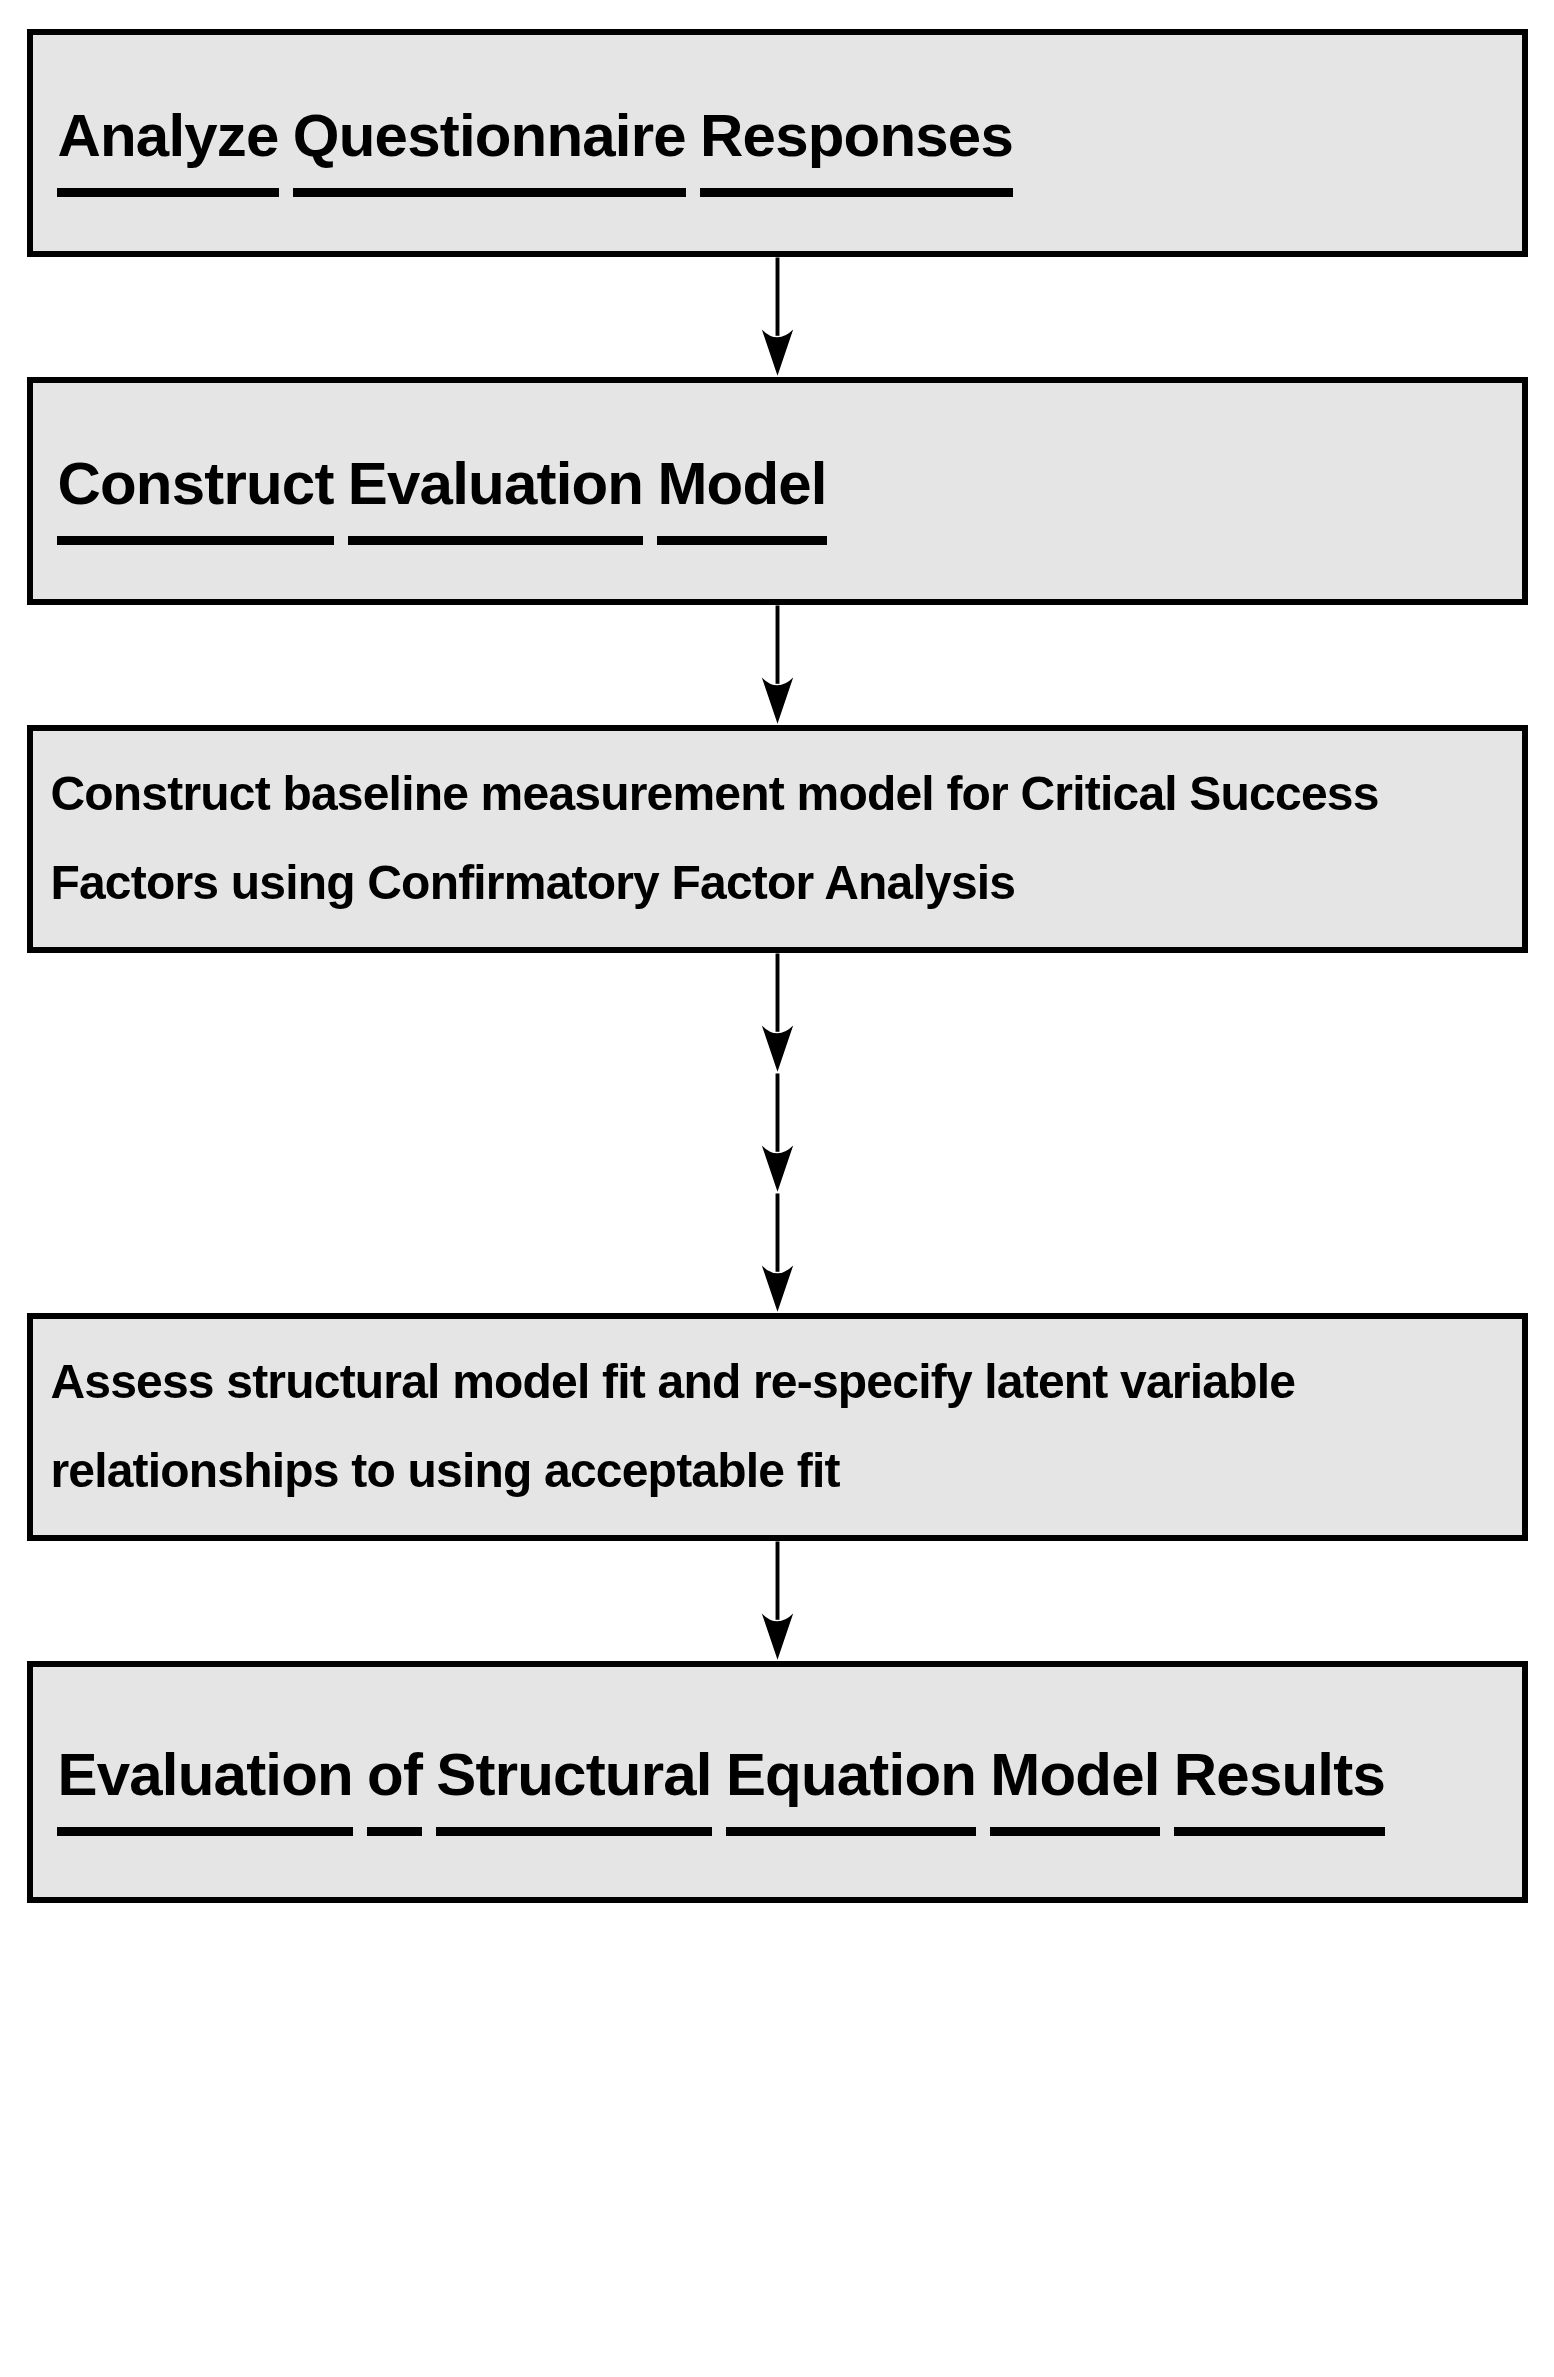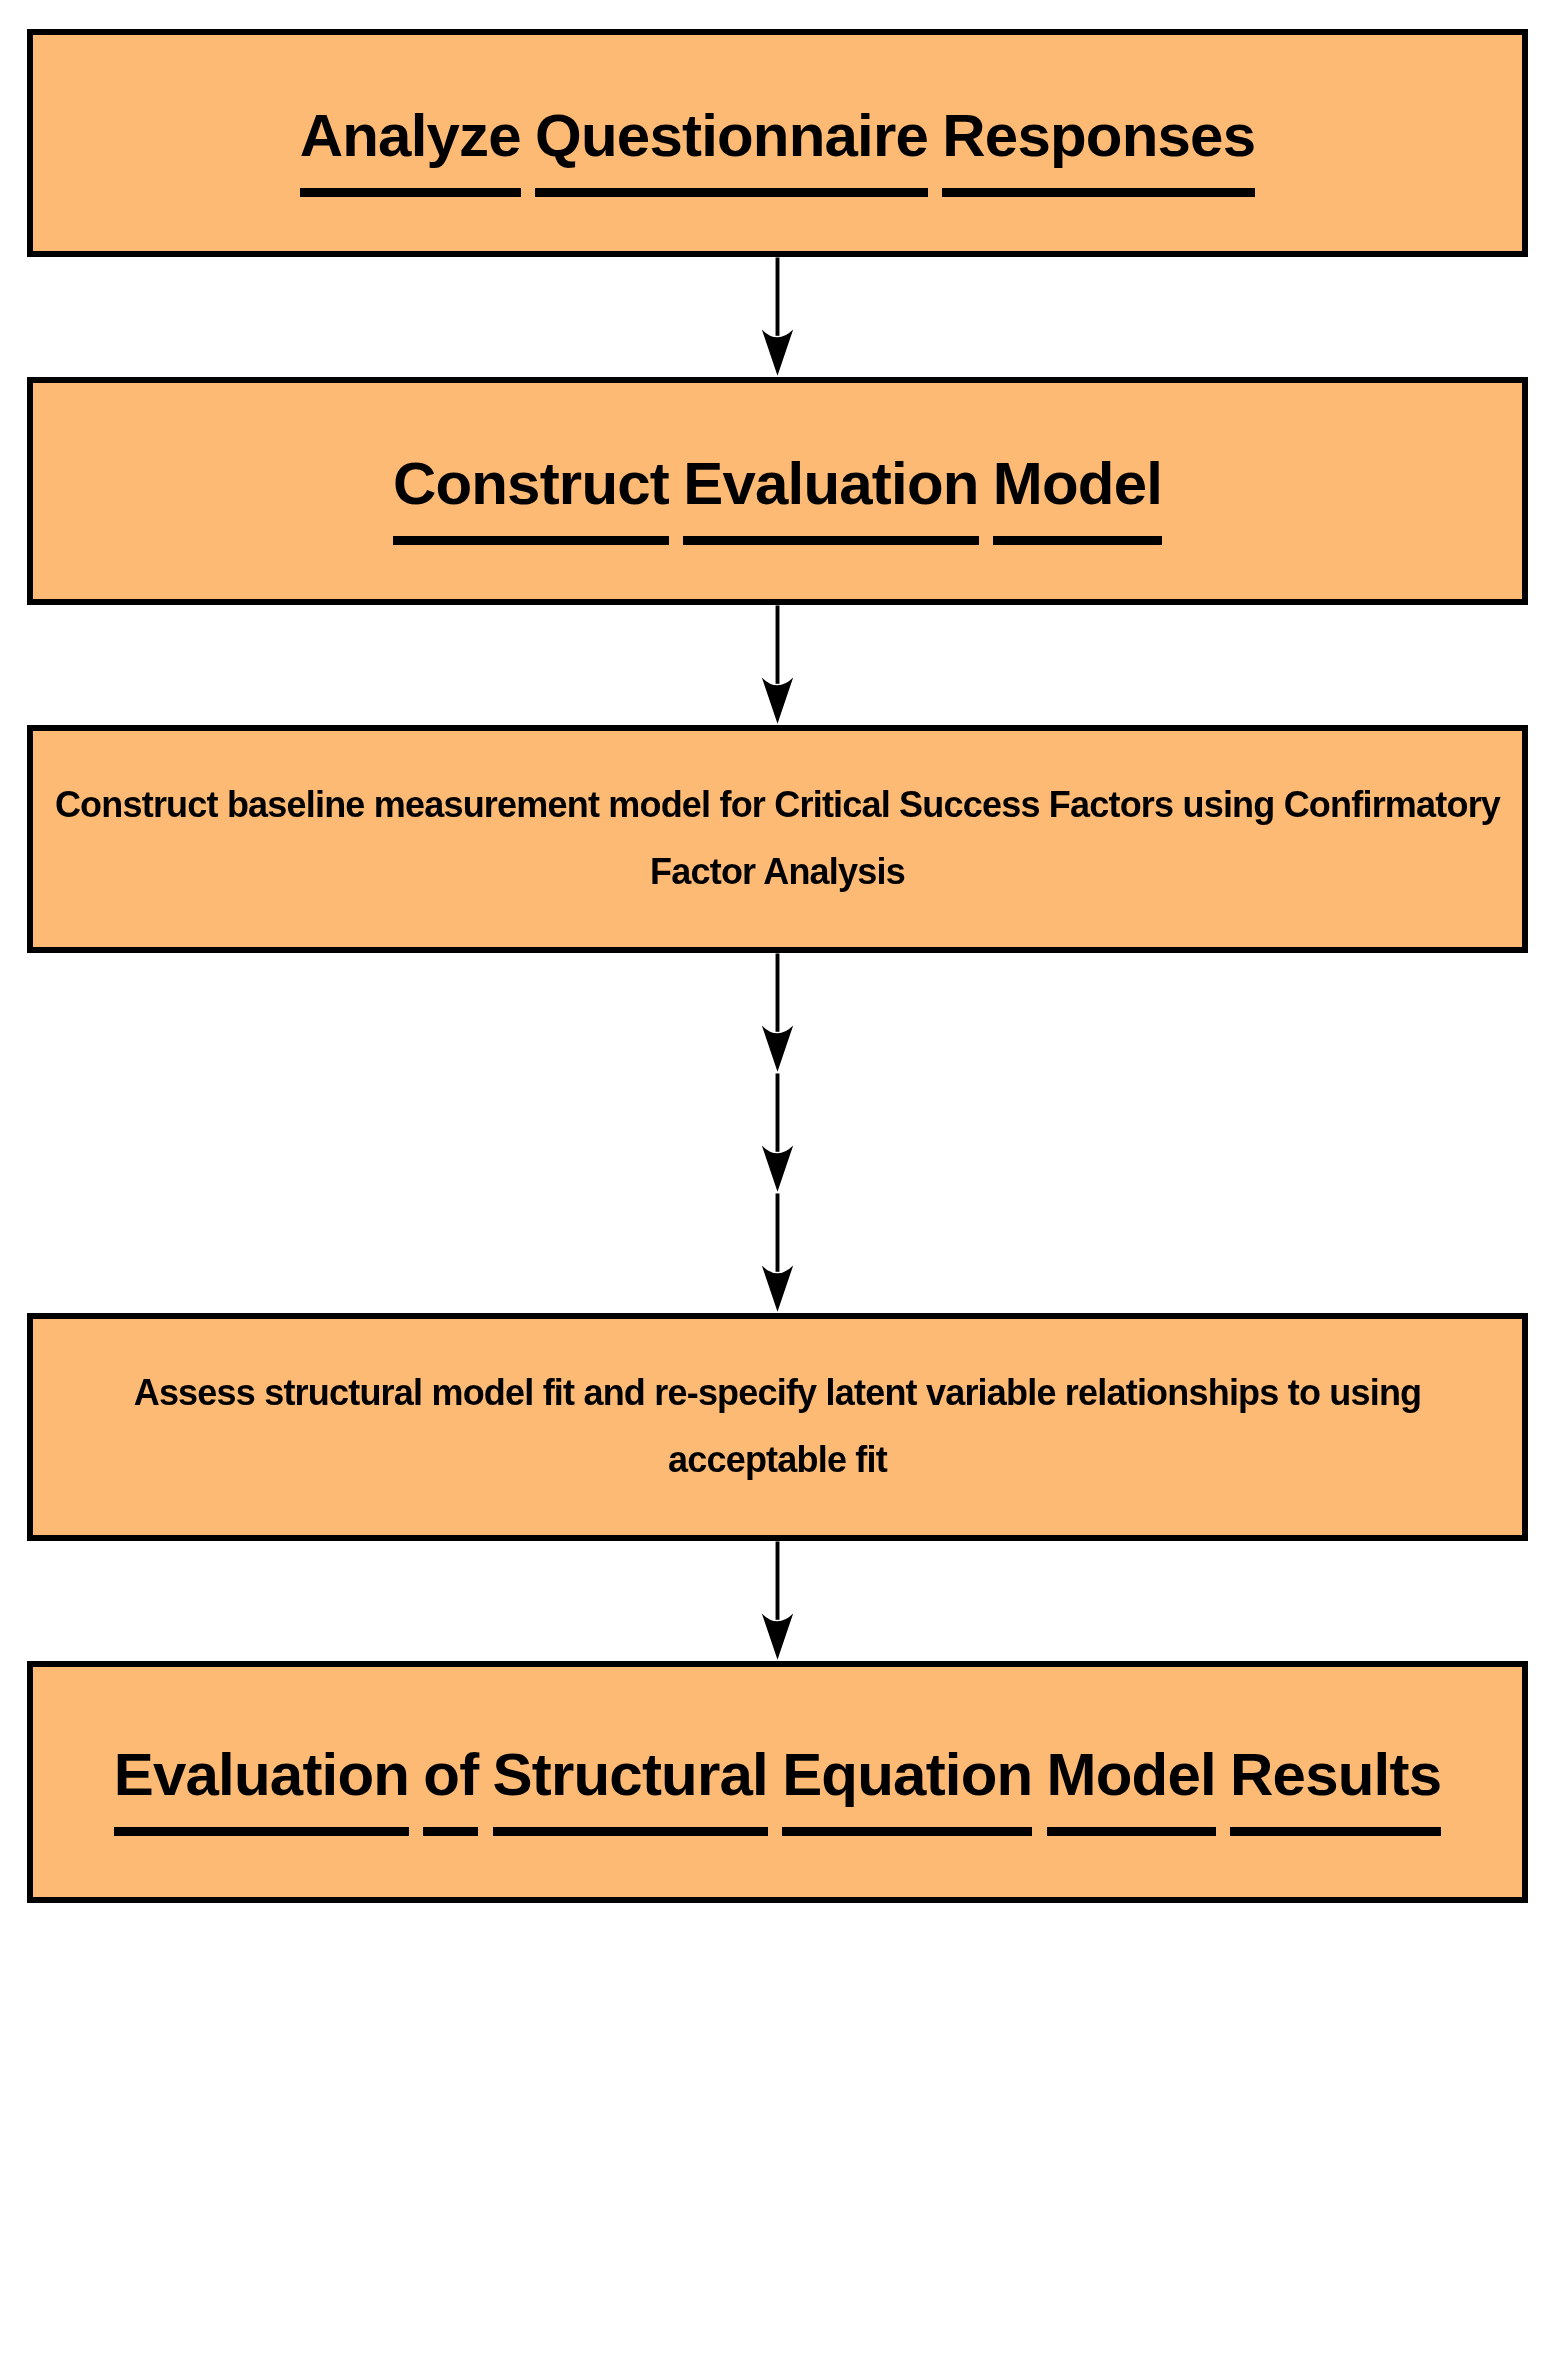--- a/index.html
+++ b/index.html
@@ -13,45 +13,44 @@
     height: 2377px;
     box-sizing: border-box;
     background: #ffffff;
     padding: 28.5px 27px 22px 27px;
     display: flex;
     flex-direction: column;
     align-items: stretch;
   }
   .flow-box {
     border: 6.3px solid #000000;
-    background: #fdba74;
+    background: #e5e5e5;
     box-sizing: border-box;
     display: flex;
     flex-direction: column;
     align-items: center;
     justify-content: center;
-    text-align: center;
     color: #000000;
     font-weight: bold;
     padding: 0 17.4px;
     flex: 0 0 auto;
   }
   .flow-box .label {
     display: block;
     width: 100%;
   }
   .box-header {
     height: 228px;
     font-size: 60px;
     line-height: 1.6;
     letter-spacing: -0.8px;
   }
   .box-body {
     height: 228px;
-    font-size: 36px;
+    font-size: 48px;
     line-height: 1.85;
     letter-spacing: -0.8px;
   }
   .box-tall {
     height: 242px;
   }
   
   .uw {
     display: inline-block;
     padding-bottom: 3.2px;

